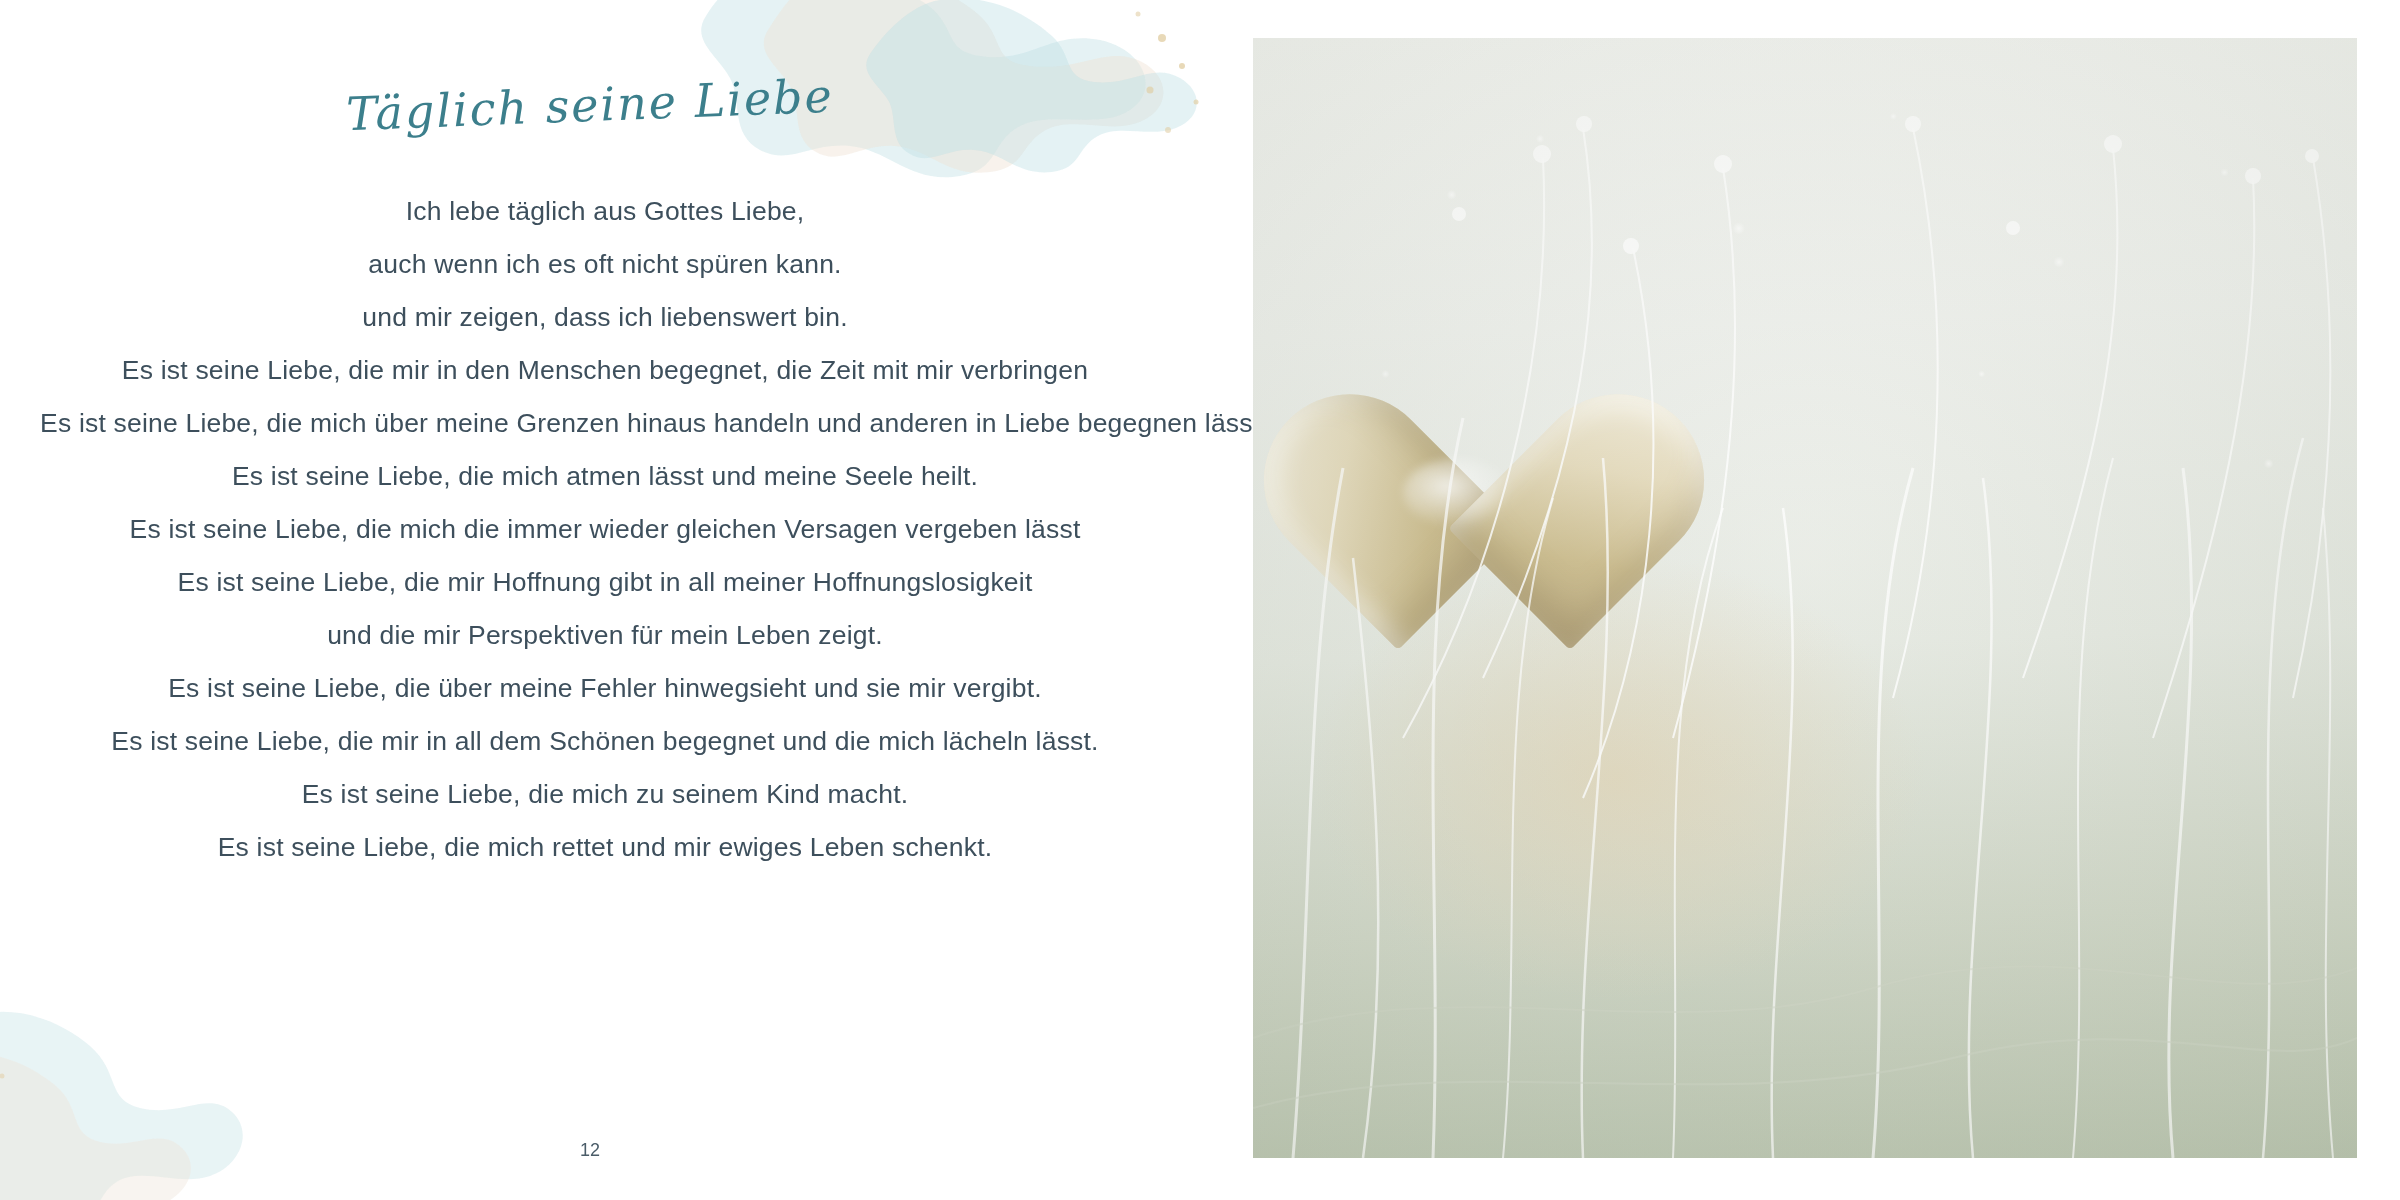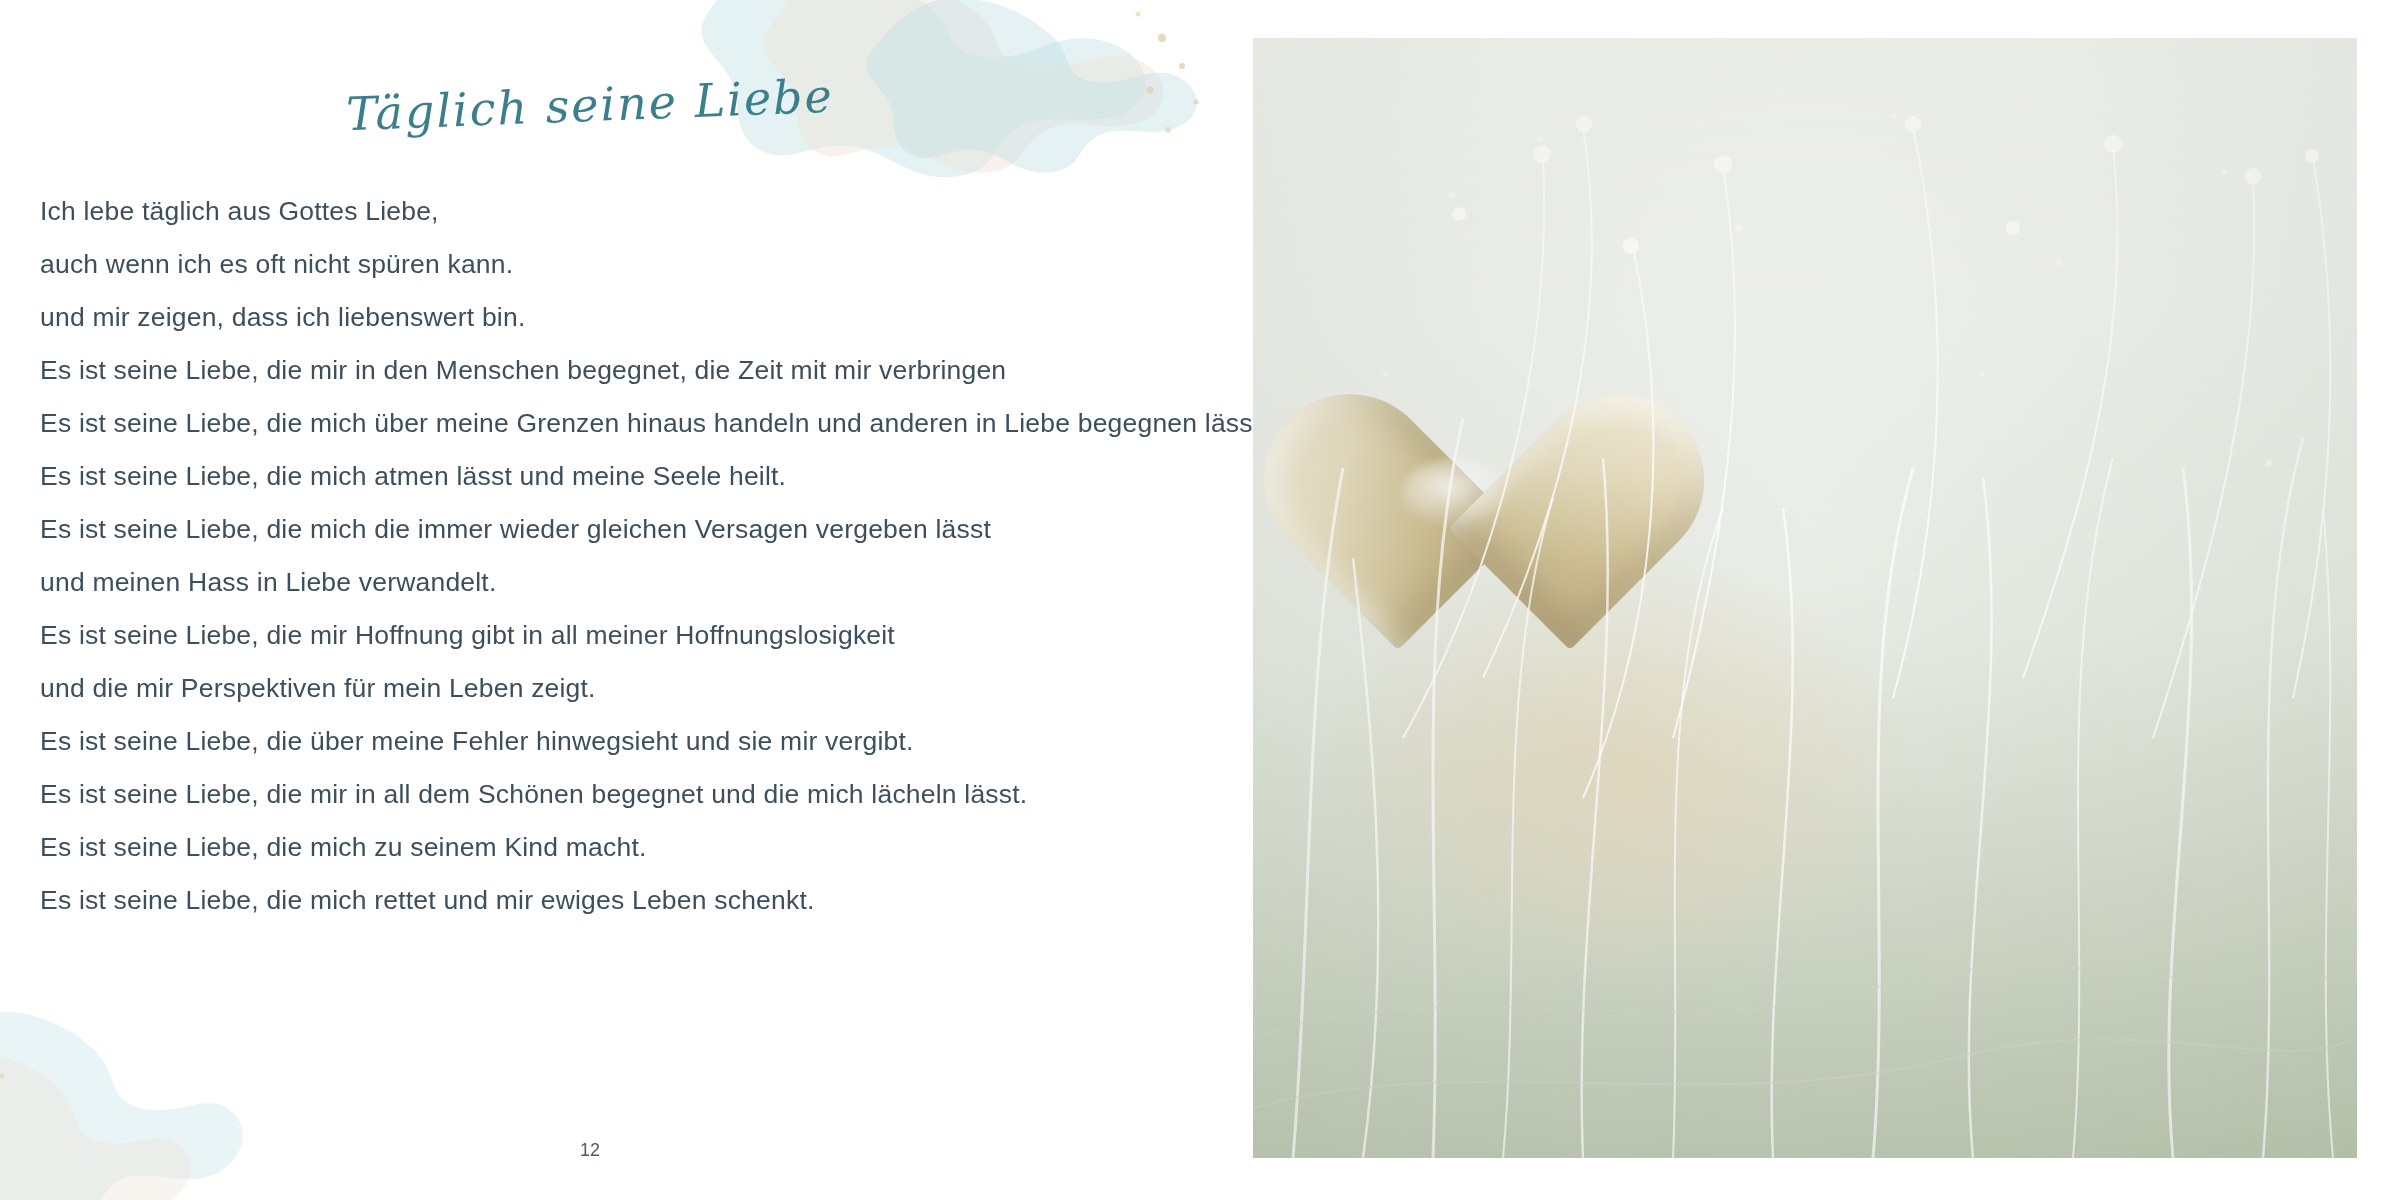--- a/index.html
+++ b/index.html
@@ -65,21 +65,21 @@
     color: #3c7f8c;
     transform: rotate(-2.2deg);
     font-weight: 400;
   }
 
   .poem-body {
     position: absolute;
     top: 185px;
     left: 40px;
     width: 1130px;
-    text-align: left;
+    text-align: center;
     color: #3d4f5c;
     font-family: "Liberation Sans", sans-serif;
     font-size: 26.5px;
     line-height: 53px;
     letter-spacing: 0.2px;
   }
   .poem-line {
     display: block;
     white-space: nowrap;
   }
@@ -210,21 +210,20 @@
     <div class="poem-title">Täglich seine Liebe</div>
 
     <div class="poem-body">
       <span class="poem-line">Ich lebe täglich aus Gottes Liebe,</span>
       <span class="poem-line">auch wenn ich es oft nicht spüren kann.</span>
       <span class="poem-line">und mir zeigen, dass ich liebenswert bin.</span>
       <span class="poem-line">Es ist seine Liebe, die mir in den Menschen begegnet, die Zeit mit mir verbringen</span>
       <span class="poem-line">Es ist seine Liebe, die mich über meine Grenzen hinaus handeln und anderen in Liebe begegnen lässt.</span>
       <span class="poem-line">Es ist seine Liebe, die mich atmen lässt und meine Seele heilt.</span>
       <span class="poem-line">Es ist seine Liebe, die mich die immer wieder gleichen Versagen vergeben lässt</span>
-      <span class="poem-line">und meinen Hass in Liebe verwandelt.</span>
       <span class="poem-line">Es ist seine Liebe, die mir Hoffnung gibt in all meiner Hoffnungslosigkeit</span>
       <span class="poem-line">und die mir Perspektiven für mein Leben zeigt.</span>
       <span class="poem-line">Es ist seine Liebe, die über meine Fehler hinwegsieht und sie mir vergibt.</span>
       <span class="poem-line">Es ist seine Liebe, die mir in all dem Schönen begegnet und die mich lächeln lässt.</span>
       <span class="poem-line">Es ist seine Liebe, die mich zu seinem Kind macht.</span>
       <span class="poem-line">Es ist seine Liebe, die mich rettet und mir ewiges Leben schenkt.</span>
     </div>
 
     <div class="page-number">12</div>
   </div>

